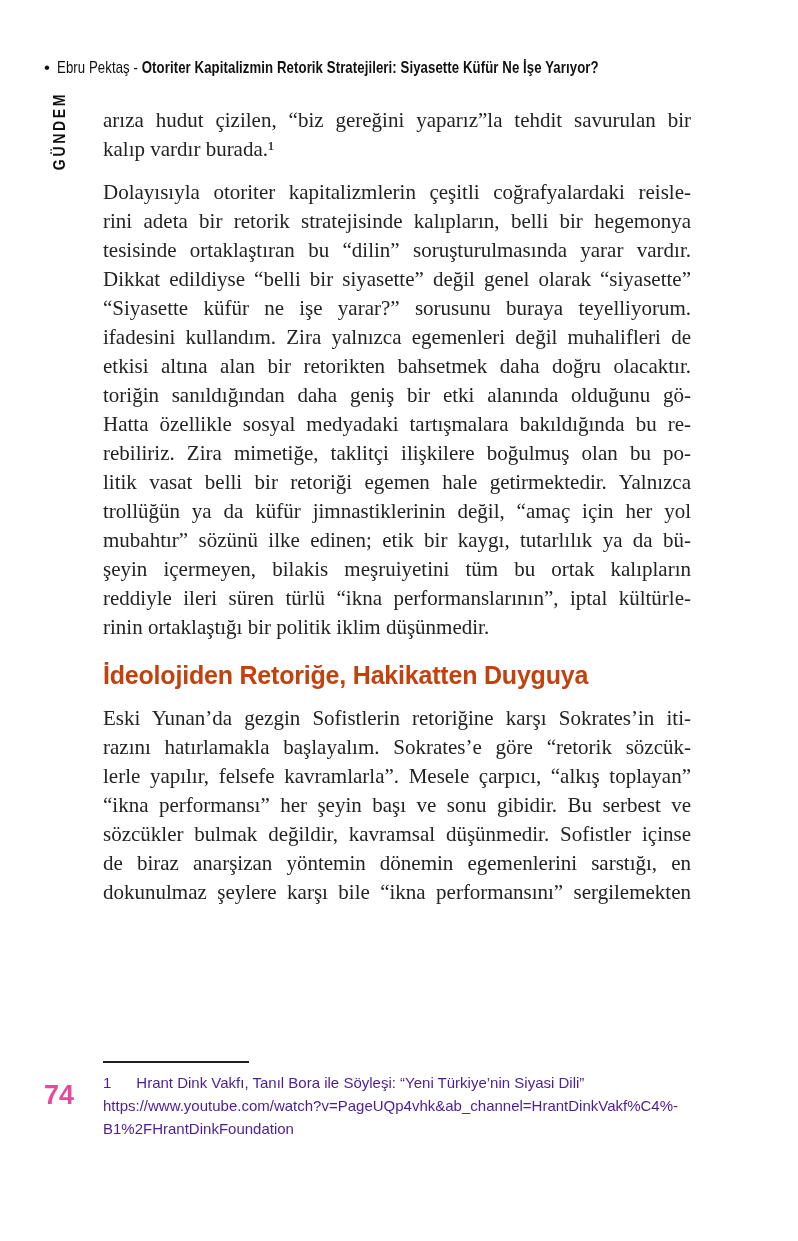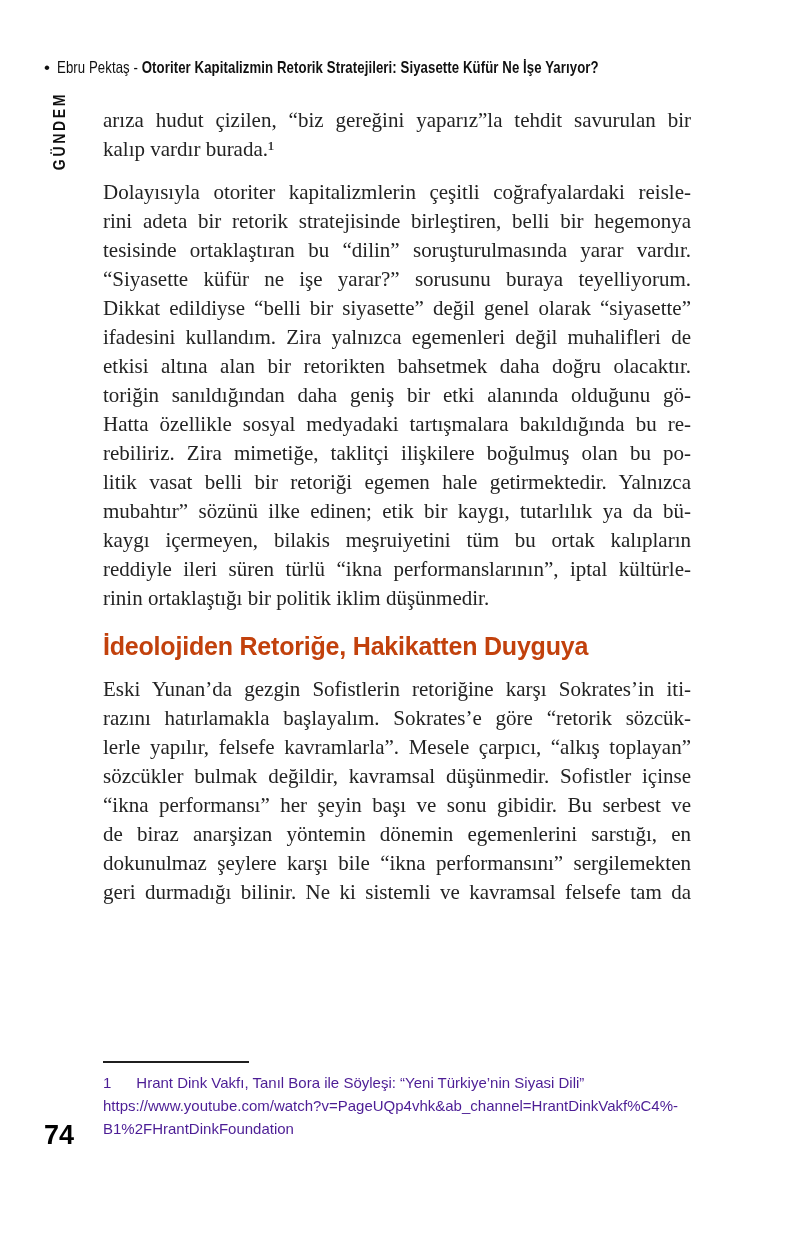--- a/index.html
+++ b/index.html
@@ -104,25 +104,25 @@
     width: 146px;
     height: 2px;
     background: #1f1f1f;
     margin-bottom: 8px;
   }
   .fnline { white-space: pre-wrap; }
   
   .page-number {
     position: absolute;
     left: 44px;
-    top: 1120px;
+    top: 1080px;
     font-family: "Liberation Sans", sans-serif;
     font-weight: 700;
     font-size: 27px;
-    color: #000000;
+    color: #ec4899;
   }
 </style>
 </head>
 <body>
 
 <div class="page">
 
   <div class="running-header">
     <span class="bullet">•</span>
     <span class="header-text"><span class="header-author">Ebru Pektaş</span><span class="header-sep"> - </span><span class="header-title">Otoriter Kapitalizmin Retorik Stratejileri: Siyasette Küfür Ne İşe Yarıyor?</span></span>
@@ -132,45 +132,45 @@
     <span class="spine-text">GÜNDEM</span>
   </div>
 
   <div class="content">
       <div class="para">
         <div class="jline">arıza hudut çizilen, “biz gereğini yaparız”la tehdit savurulan bir</div>
         <div class="jline last">kalıp vardır burada.¹</div>
       </div>
       <div class="para">
         <div class="jline">Dolayısıyla otoriter kapitalizmlerin çeşitli coğrafyalardaki reisle-</div>
-        <div class="jline">rini adeta bir retorik stratejisinde birleştiren, belli bir hegemonya</div>
+        <div class="jline">rini adeta bir retorik stratejisinde kalıpların, belli bir hegemonya</div>
         <div class="jline">tesisinde ortaklaştıran bu “dilin” soruşturulmasında yarar vardır.</div>
+        <div class="jline">Dikkat edildiyse “belli bir siyasette” değil genel olarak “siyasette”</div>
         <div class="jline">“Siyasette küfür ne işe yarar?” sorusunu buraya teyelliyorum.</div>
-        <div class="jline">Dikkat edildiyse “belli bir siyasette” değil genel olarak “siyasette”</div>
         <div class="jline">ifadesini kullandım. Zira yalnızca egemenleri değil muhalifleri de</div>
         <div class="jline">etkisi altına alan bir retorikten bahsetmek daha doğru olacaktır.</div>
         <div class="jline">toriğin sanıldığından daha geniş bir etki alanında olduğunu gö-</div>
         <div class="jline">Hatta özellikle sosyal medyadaki tartışmalara bakıldığında bu re-</div>
         <div class="jline">rebiliriz. Zira mimetiğe, taklitçi ilişkilere boğulmuş olan bu po-</div>
         <div class="jline">litik vasat belli bir retoriği egemen hale getirmektedir. Yalnızca</div>
+        <div class="jline">trollüğün ya da küfür jimnastiklerinin değil, “amaç için her yol</div>
         <div class="jline">mubahtır” sözünü ilke edinen; etik bir kaygı, tutarlılık ya da bü-</div>
-        <div class="jline">kaygı içermeyen, bilakis meşruiyetini tüm bu ortak kalıpların</div>
+        <div class="jline">şeyin içermeyen, bilakis meşruiyetini tüm bu ortak kalıpların</div>
         <div class="jline">reddiyle ileri süren türlü “ikna performanslarının”, iptal kültürle-</div>
         <div class="jline last">rinin ortaklaştığı bir politik iklim düşünmedir.</div>
       </div>
       <div class="section-heading">İdeolojiden Retoriğe, Hakikatten Duyguya</div>
       <div class="para">
         <div class="jline">Eski Yunan’da gezgin Sofistlerin retoriğine karşı Sokrates’in iti-</div>
         <div class="jline">razını hatırlamakla başlayalım. Sokrates’e göre “retorik sözcük-</div>
         <div class="jline">lerle yapılır, felsefe kavramlarla”. Mesele çarpıcı, “alkış toplayan”</div>
+        <div class="jline">“ikna performansı” her şeyin başı ve sonu gibidir. Bu serbest ve</div>
         <div class="jline">sözcükler bulmak değildir, kavramsal düşünmedir. Sofistler içinse</div>
-        <div class="jline">“ikna performansı” her şeyin başı ve sonu gibidir. Bu serbest ve</div>
         <div class="jline">de biraz anarşizan yöntemin dönemin egemenlerini sarstığı, en</div>
         <div class="jline">dokunulmaz şeylere karşı bile “ikna performansını” sergilemekten</div>
-        <div class="jline">geri durmadığı bilinir. Ne ki sistemli ve kavramsal felsefe tam da</div>
       </div>
     </div>
 
   <div class="footnote">
     <div class="fn-rule"></div>
     <div class="fn-lines">
         <div class="fnline">1      Hrant Dink Vakfı, Tanıl Bora ile Söyleşi: “Yeni Türkiye’nin Siyasi Dili”</div>
         <div class="fnline">https://www.youtube.com/watch?v=PageUQp4vhk&amp;ab_channel=HrantDinkVakf%C4%-</div>
         <div class="fnline">B1%2FHrantDinkFoundation</div>
       </div>

